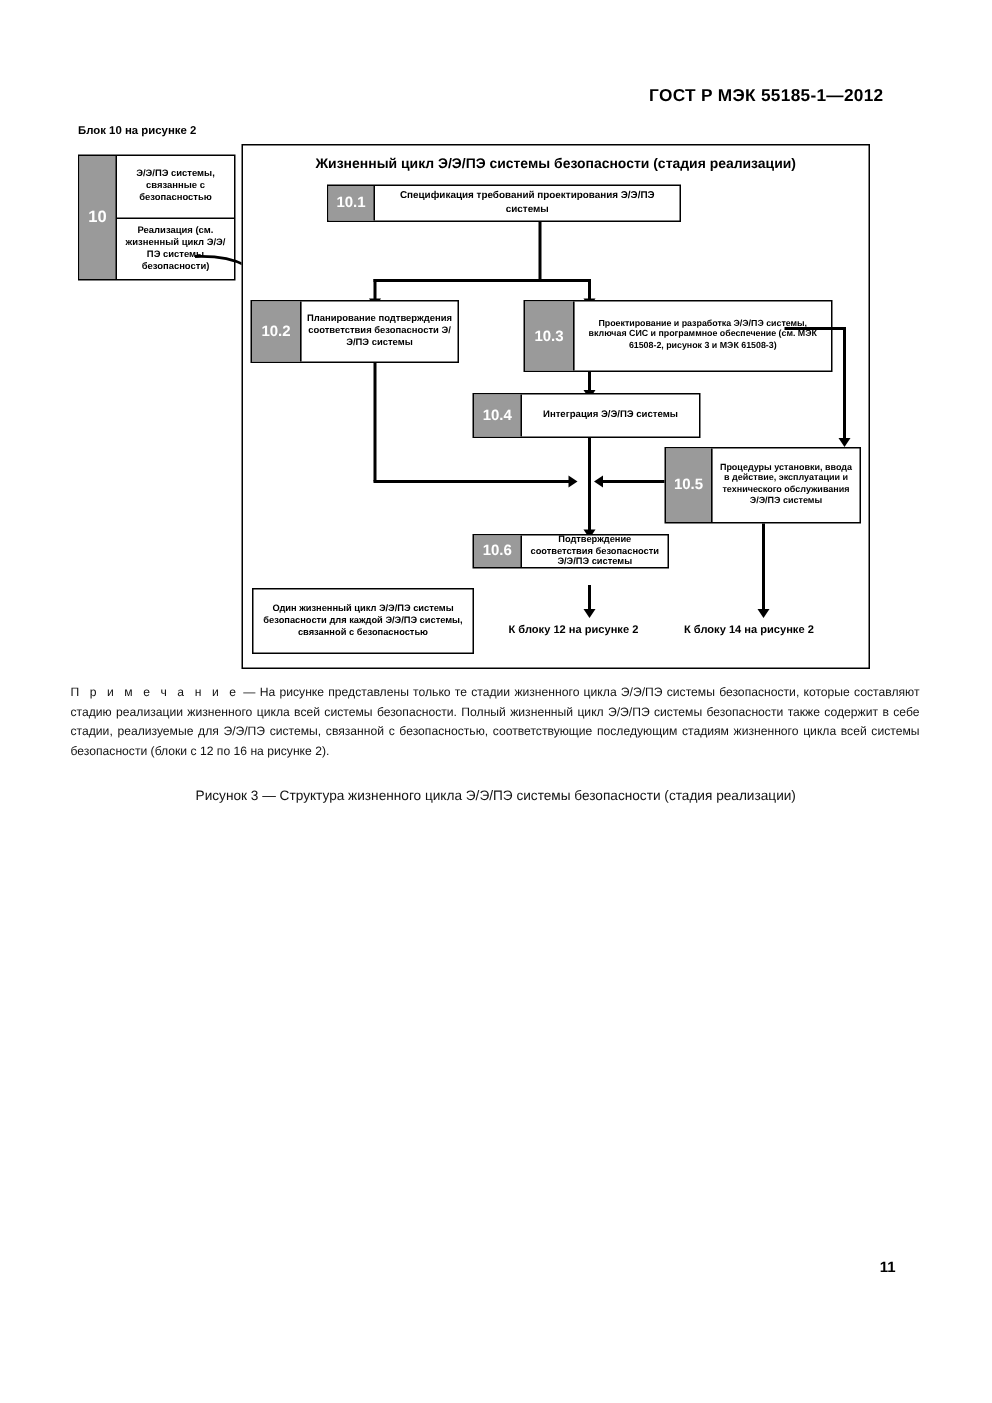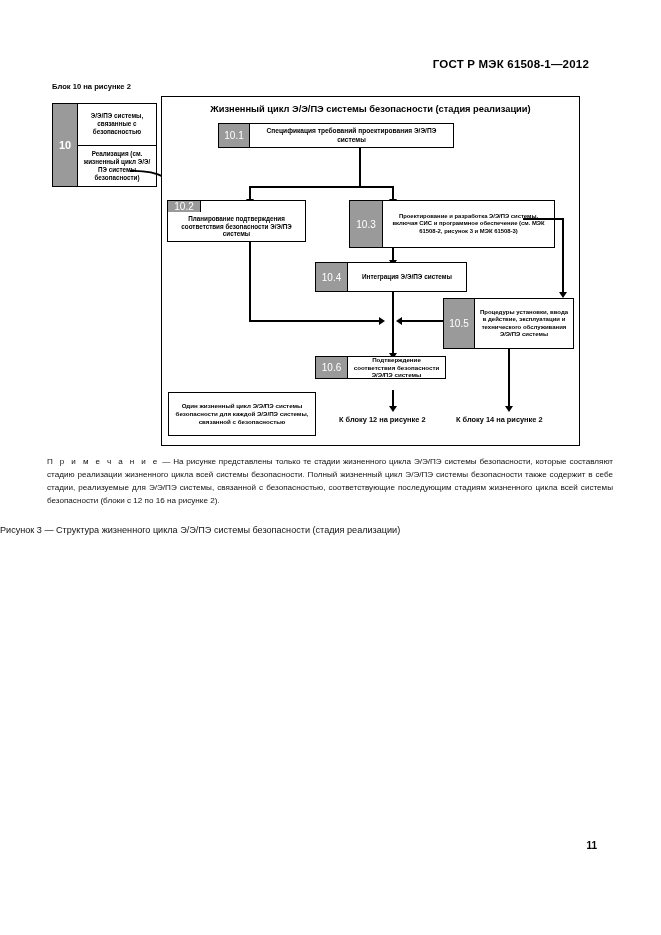--- a/index.html
+++ b/index.html
@@ -54,21 +54,21 @@
   }
 
   
   .box{
     position:absolute;border:1.6px solid #000;box-sizing:border-box;
     display:flex;background:#fff;
   }
   .box .num{
     background:#9a9a9a;border-right:1.6px solid #000;
     display:flex;align-items:center;justify-content:center;
-    color:#fff;font-weight:normal;font-size:10px;flex:none;
+    color:#fff;font-weight:bold;font-size:10px;flex:none;
   }
   .box .txt{
     flex:1;display:flex;align-items:center;justify-content:center;
     text-align:center;font-weight:bold;line-height:1.25;
     padding:1px 3px;box-sizing:border-box;
   }
   .plainbox{
     position:absolute;border:1.6px solid #000;box-sizing:border-box;
     background:#fff;display:flex;align-items:center;justify-content:center;
     text-align:center;font-weight:bold;line-height:1.3;padding:2px 4px;
@@ -85,33 +85,33 @@
 
   .tolabel{position:absolute;font-size:7.4px;font-weight:bold;white-space:nowrap;}
 
   
   .note{
     position:absolute;left:47px;top:455px;width:566px;
     font-size:8.1px;line-height:1.62;text-align:justify;color:#111;
   }
   .note .lead{letter-spacing:2.1px;}
   .caption{
-    position:absolute;left:0;right:0;top:525px;text-align:left;
+    position:absolute;left:0;right:0;top:525px;text-align:center;
     font-size:9.1px;color:#111;
   }
   .pageno{
     position:absolute;right:64px;top:840px;font-size:10px;font-weight:bold;
   }
 </style>
 </head>
 <body>
 
 <div class="page">
 
-  <div class="doc-header">ГОСТ Р МЭК 61508-1—2012</div>
+  <div class="doc-header">ГОСТ Р МЭК 55185-1—2012</div>
 
   <div class="blk10-caption">Блок 10 на рисунке 2</div>
   <div class="blk10">
     <div class="num">10</div>
     <div class="stack">
       <div class="cell top">Э/Э/ПЭ системы, связанные с безопасностью</div>
       <div class="cell">Реализация (см. жизненный цикл Э/Э/ПЭ системы безопасности)</div>
     </div>
   </div>
 
@@ -136,21 +136,21 @@
   <div class="ln vl" style="left:359px;top:148px;height:38px;"></div>
 
   <div class="ln hl" style="left:249px;top:186px;width:145px;"></div>
 
   <div class="ln vl" style="left:249px;top:186px;height:15px;"></div>
   <div class="arw arw-d" style="left:246px;top:199px;"></div>
 
   <div class="ln vl" style="left:392px;top:186px;height:15px;"></div>
   <div class="arw arw-d" style="left:389px;top:199px;"></div>
 
-  <div class="box" style="left:167px;top:200px;width:139px;height:42px;flex-direction:column;">
+  <div class="box" style="left:167px;top:200px;width:139px;height:42px;">
     <div class="num" style="width:32px;">10.2</div>
     <div class="txt" style="font-size:6.3px;">Планирование подтверждения соответствия безопасности Э/Э/ПЭ системы</div>
   </div>
 
   <div class="box" style="left:317px;top:200px;width:206px;height:48px;margin-left:32px;">
     <div class="num" style="width:32px;">10.3</div>
     <div class="txt" style="font-size:5.9px;">Проектирование и разработка Э/Э/ПЭ системы, включая СИС и программное обеспечение (см. МЭК 61508-2, рисунок 3 и МЭК 61508-3)</div>
   </div>
 
   <div class="ln vl" style="left:392px;top:248px;height:14px;"></div>

